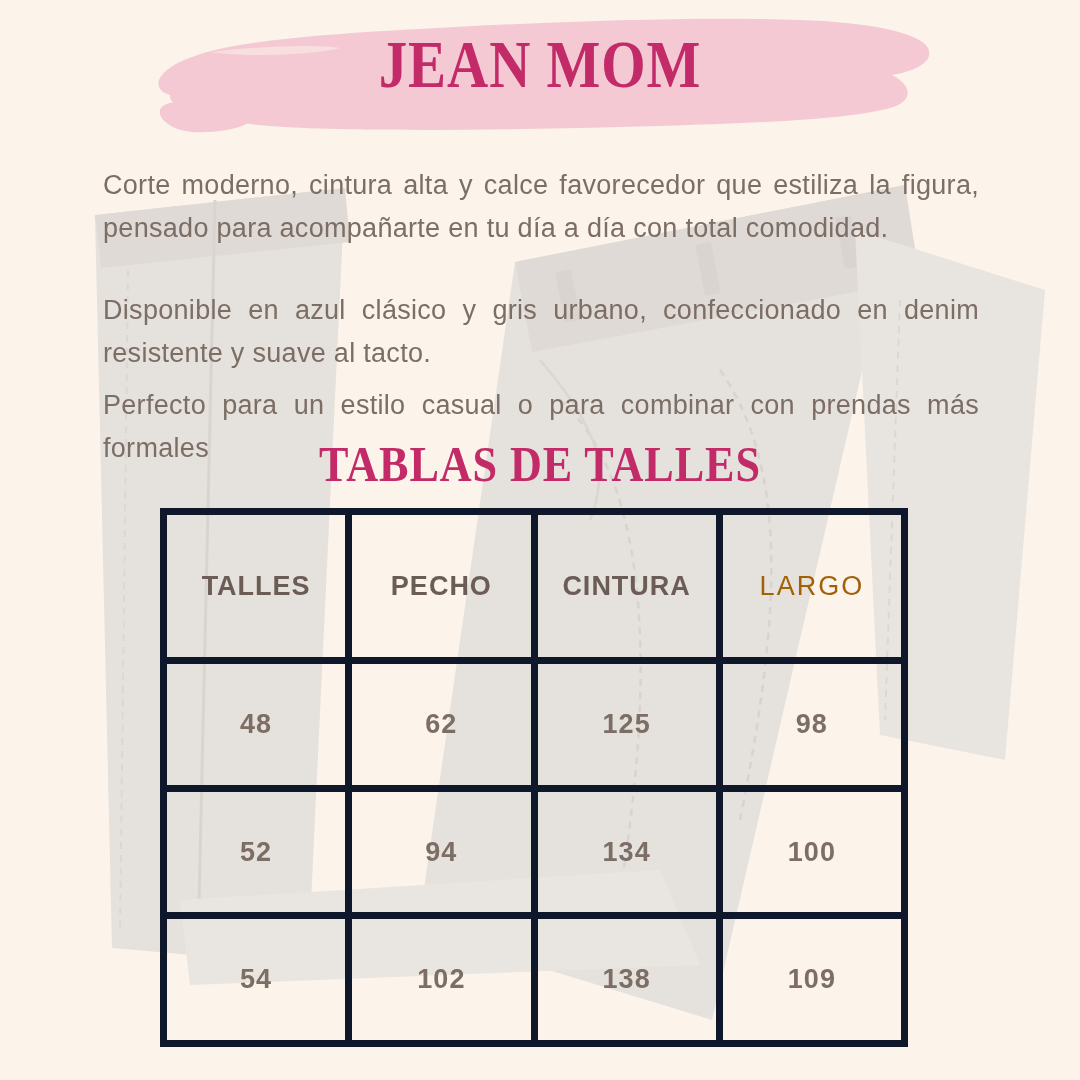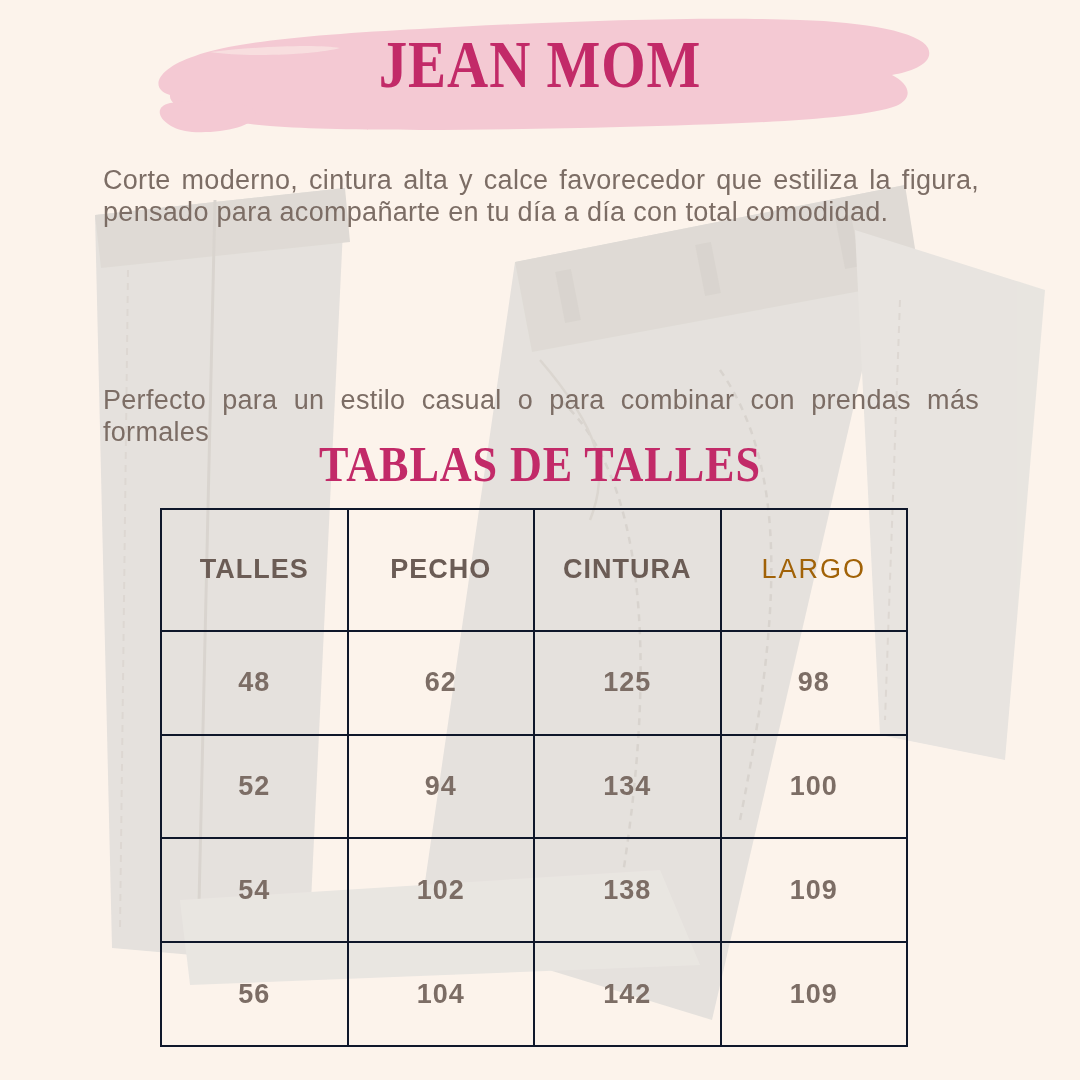--- a/index.html
+++ b/index.html
@@ -24,21 +24,21 @@
     font-weight:bold;
     font-size:62px;
     letter-spacing:1px;
     color:#C22A68;
     transform:scale(0.92,1.08);
     transform-origin:540px 40px;
   }
 
   .para{
     position:absolute;left:103px;width:876px;z-index:2;
-    font-size:27px;line-height:32px;
+    font-size:27px;line-height:43px;
     color:#7C6D65;
     text-align:justify;
     text-align-last:left;
     letter-spacing:0.3px;
   }
   .para-1{top:137px;}
   .para-2{top:262px;}
   .para-3{top:357px;}
 
   .section-title{
@@ -54,21 +54,21 @@
   }
 
   
   table.sizes{
     position:absolute;left:160px;top:508px;z-index:2;
     width:748px;height:539px;
     border-collapse:collapse;
     table-layout:fixed;
   }
   table.sizes td,table.sizes th{
-    border:2px solid #0f172a;
+    border:7px solid #0f172a;
     text-align:center;
     vertical-align:middle;
     background:transparent;
   }
   table.sizes tr.head{height:102px;}
   table.sizes tr.data{height:87px;}
   th.col-head{
     font-size:27px;font-weight:bold;color:#6B5C55;letter-spacing:1px;
   }
   th.col-head.light{
@@ -119,20 +119,21 @@
       C360,122 210,124 130,118
       C70,113 28,102 30,87
       C8,80 18,60 55,48 Z"></path>
     <path fill="#F4C9D3" d="M30,95 C60,90 110,92 115,104 C120,118 80,126 52,124 C24,122 8,100 30,95 Z"></path>
     <path fill="#FCF3EB" opacity="0.5" d="M70,44 C120,38 180,36 200,40 C180,46 110,50 70,44 Z"></path>
   </svg>
 
   <div class="main-title">JEAN MOM</div>
 
   <p class="para para-1">Corte moderno, cintura alta y calce favorecedor que estiliza la figura, pensado para acompañarte en tu día a día con total comodidad.</p>
+  <p class="para para-2">Disponible en azul clásico y gris urbano, confeccionado en denim resistente y suave al tacto.</p>
   <p class="para para-3">Perfecto para un estilo casual o para combinar con prendas más formales</p>
 
   <div class="section-title">TABLAS DE TALLES</div>
 
   <table class="sizes">
     <tbody>
         <tr class="head">
       <th class="col-head">TALLES</th>
       <th class="col-head">PECHO</th>
       <th class="col-head">CINTURA</th>
@@ -149,22 +150,16 @@
       <td class="num">94</td>
       <td class="num">134</td>
       <td class="num">100</td>
     </tr>
     <tr class="data">
       <td class="num">54</td>
       <td class="num">102</td>
       <td class="num">138</td>
       <td class="num">109</td>
     </tr>
-    <tr class="data">
-      <td class="num">56</td>
-      <td class="num">104</td>
-      <td class="num">142</td>
-      <td class="num">109</td>
-    </tr>
   </tbody>
     </table>
 
 </div>
 
 </body></html>

